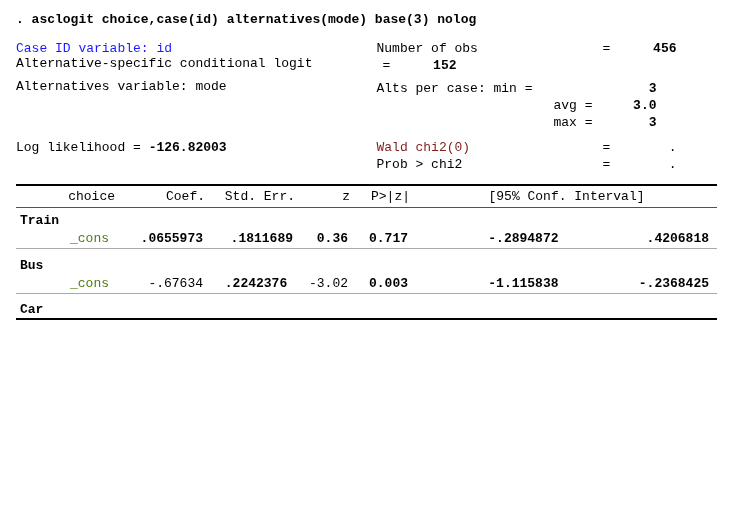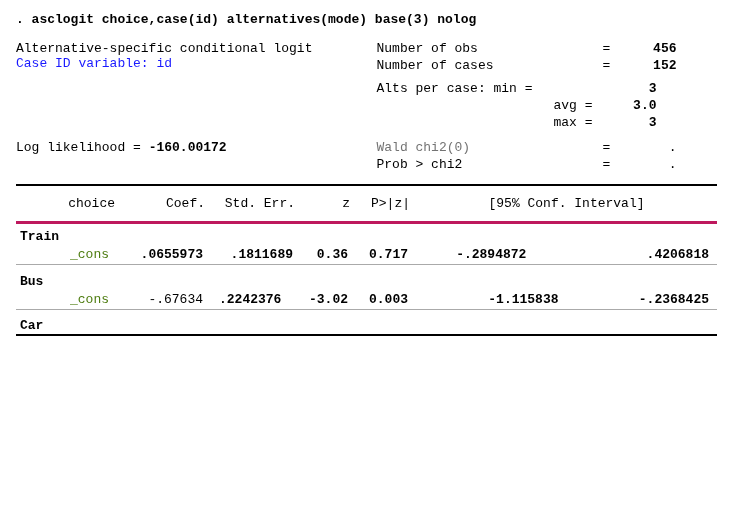--- a/index.html
+++ b/index.html
@@ -47,34 +47,34 @@
     .stat-value {
       min-width: 60px;
       text-align: right;
       font-weight: bold;
     }
     .stat-value-plain {
       min-width: 60px;
       text-align: right;
     }
     .wald-label {
-      color: #737373;
+      color: #7f1d1d;
     }
     .log-value {
       font-weight: bold;
     }
     table.main-table {
       width: 100%;
       border-top: 2px solid #000;
       border-bottom: 2px solid #000;
       border-collapse: collapse;
     }
     .header-cells td {
-      border-bottom: 3px solid #be185d;
-      padding: 10px 6px;
+      border-bottom: 1px solid #be185d;
+      padding: 3px 6px;
       text-align: right;
     }
     .header-cells td:first-child {
       text-align: right;
     }
     .row-section-title td {
       padding-top: 5px;
       padding-bottom: 1px;
       padding-left: 4px;
       font-weight: bold;
@@ -90,32 +90,32 @@
       color: #4d7c0f;
     }
   </style>
 </head>
 <body>
 
 <div class="command-line">. asclogit choice,case(id) alternatives(mode) base(3) nolog</div>
 
 <div class="stats-section">
   <div class="stats-left">
+    <div style="color:#1a1aff;">Case ID variable: id</div>
     <div>Alternative-specific conditional logit</div>
-    <div style="color:#1a1aff;">Case ID variable: id</div>
     <div style="height:8px;"></div>
+    <div>Alternatives variable: mode</div>
   </div>
   <div class="stats-right">
     <div class="stat-row">
       <span class="stat-label">Number of obs</span>
       <span class="stat-eq">=</span>
       <span class="stat-value">456</span>
     </div>
     <div class="stat-row">
-      <span class="stat-label">Number of cases</span>
       <span class="stat-eq">=</span>
       <span class="stat-value">152</span>
     </div>
     <div style="height:6px;"></div>
     <div class="stat-row">
       <span class="stat-label">Alts per case: min =</span>
       <span class="stat-value">3</span>
     </div>
     <div class="stat-row">
       <span class="stat-label-indent">avg =</span>
@@ -124,21 +124,21 @@
     <div class="stat-row">
       <span class="stat-label-indent">max =</span>
       <span class="stat-value">3</span>
     </div>
   </div>
 </div>
 
 <div style="display:flex; margin-top:8px; margin-bottom:10px;">
   <div style="flex:1;">
     <span>Log likelihood =</span>
-    <span class="log-value">-160.00172</span>
+    <span class="log-value">-126.82003</span>
   </div>
   <div style="flex:1; padding-left:20px;">
     <div class="stat-row">
       <span class="stat-label wald-label">Wald chi2(0)</span>
       <span class="stat-eq">=</span>
       <span class="stat-value-plain">.</span>
     </div>
     <div class="stat-row">
       <span class="stat-label">Prob &gt; chi2</span>
       <span class="stat-eq">=</span>
@@ -161,34 +161,34 @@
   <tbody id="table-body">
   <tr class="row-section-title">
         <td colspan="7" style="font-weight: bold; padding-top: 5px; padding-left: 4px;">Train</td>
       </tr>
       <tr class="row-data">
         <td style="text-align: right; font-weight: normal; padding-right: 12px; padding-left: 4px; width: 105px;">_cons</td>
         <td style="text-align: right; font-weight: bold; padding: 2px 8px;">.0655973</td>
         <td style="text-align: right; font-weight: bold; padding: 2px 8px;">.1811689</td>
         <td style="text-align: right; font-weight: bold; padding: 2px 8px;">0.36</td>
         <td style="text-align: right; font-weight: bold; padding: 2px 8px;">0.717</td>
-        <td style="text-align: center; font-weight: bold; padding: 2px 8px;">-.2894872</td>
+        <td style="text-align: right; font-weight: bold; padding: 2px 8px;">-.2894872</td>
         <td style="text-align: right; font-weight: bold; padding: 2px 8px;">.4206818</td>
       </tr>
       <tr>
         <td colspan="7" style="border-top: 1px solid rgb(170, 170, 170); padding: 0px; height: 4px;"></td>
       </tr>
       <tr class="row-section-title">
         <td colspan="7" style="font-weight: bold; padding-top: 5px; padding-left: 4px;">Bus</td>
       </tr>
       <tr class="row-data">
         <td style="text-align: right; font-weight: normal; padding-right: 12px; padding-left: 4px; width: 105px;">_cons</td>
         <td style="text-align: right; font-weight: normal; padding: 2px 8px;">-.67634</td>
-        <td style="text-align: left; font-weight: bold; padding: 2px 8px;">.2242376</td>
-        <td style="text-align: right; font-weight: bold; padding: 2px 8px;">-3.02</td>
+        <td style="text-align: center; font-weight: bold; padding: 2px 8px;">.2242376</td>
+        <td style="text-align: right; font-weight: normal; padding: 2px 8px;">-3.02</td>
         <td style="text-align: right; font-weight: bold; padding: 2px 8px;">0.003</td>
         <td style="text-align: right; font-weight: bold; padding: 2px 8px;">-1.115838</td>
         <td style="text-align: right; font-weight: bold; padding: 2px 8px;">-.2368425</td>
       </tr>
       <tr>
         <td colspan="7" style="border-top: 1px solid rgb(170, 170, 170); padding: 0px; height: 4px;"></td>
       </tr>
       <tr class="row-section-title">
         <td colspan="7" style="font-weight: bold; padding-top: 5px; padding-left: 4px;">Car</td>
       </tr>

